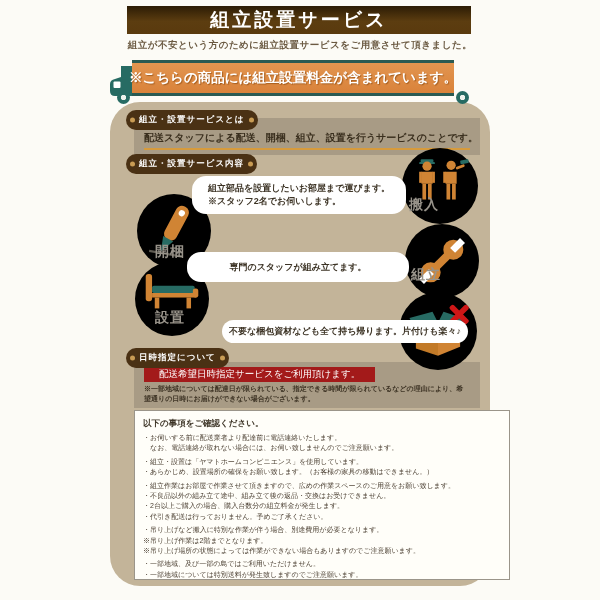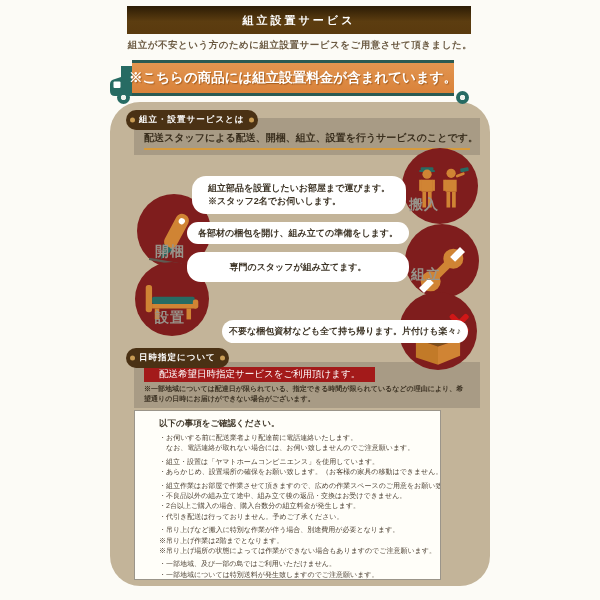--- a/index.html
+++ b/index.html
@@ -8,21 +8,21 @@
     --accent-orange:#d79b3c; --icon-orange:#d08434; --highlight-red:#a31a1a;
     --x-red:#cf1717; --text-dark:#3c3325;
   }
   *{margin:0;padding:0;box-sizing:border-box;}
   body{width:600px;height:600px;font-family:"Liberation Sans",sans-serif;}
   .page{position:relative;width:600px;height:600px;background:#fcfbf6;overflow:hidden;}
 
   .title-bar{position:absolute;left:127px;top:6px;width:344px;height:28px;
     background:linear-gradient(180deg,#2c1c05 0%,#5c3d10 55%,#5a3a0e 100%);
     color:#fff;display:flex;align-items:center;justify-content:center;
-    font-family:"Liberation Serif",serif;font-size:11px;font-weight:bold;letter-spacing:3px;}
+    font-family:"Liberation Serif",serif;font-size:19px;font-weight:bold;letter-spacing:3px;}
   .subtitle{position:absolute;left:0;top:39px;width:100%;text-align:center;
     font-family:"Liberation Serif",serif;font-size:9.5px;font-weight:bold;color:#6b5a42;letter-spacing:.5px;}
 
   .banner{position:absolute;left:132px;top:60px;width:322px;height:36px;
     background:linear-gradient(180deg,#e29550,#d9823a);
     border-top:3px solid #2a5a52;border-bottom:3px solid #2a5a52;
     display:flex;align-items:center;justify-content:center;color:#fff;font-weight:bold;
     font-size:13.5px;letter-spacing:0;text-shadow:1px 1px 1px rgba(135,70,12,.65);white-space:nowrap;z-index:2;}
   .truck-cab{position:absolute;left:108px;top:65px;width:30px;height:32px;z-index:1;}
   .wheel{position:absolute;width:13px;height:13px;border-radius:50%;z-index:3;
@@ -38,21 +38,21 @@
   .pill::before,.pill::after{content:"";position:absolute;width:5px;height:5px;border-radius:50%;
     background:#c99c54;top:50%;transform:translateY(-50%);}
   .pill::before{left:4px}.pill::after{right:4px}
   .pill-1{left:16px;top:8px;} .pill-2{left:16px;top:52px;} .pill-3{left:16px;top:246px;}
 
   .inner-box{position:absolute;left:24px;background:var(--inner-beige);z-index:1;}
   .inner-box-1{top:16px;width:346px;height:37px;}
   .service-desc{margin:13px 10px 0;text-align:center;font-size:10px;font-weight:bold;color:#3a2f1e;
     border-bottom:2px solid var(--accent-orange);padding-bottom:3px;white-space:nowrap;}
 
-  .circle{position:absolute;background:#7f1d1d;border-radius:50%;display:flex;align-items:flex-end;
+  .circle{position:absolute;background:#000000;border-radius:50%;display:flex;align-items:center;
     justify-content:center;z-index:2;}
   .c-carry{left:292px;top:46px;width:76px;height:76px;}
   .c-unpack{left:27px;top:92px;width:74px;height:74px;}
   .c-wrench{left:295px;top:122px;width:74px;height:74px;}
   .c-bed{left:25px;top:160px;width:74px;height:74px;}
   .c-box{left:289px;top:190px;width:78px;height:78px;}
   .badge{position:absolute;color:#98938a;font-size:14px;font-weight:bold;letter-spacing:1px;}
   .c-carry .badge{left:7px;bottom:10px;}
   .c-unpack .badge{left:18px;bottom:7px;}
   .c-wrench .badge{left:6px;bottom:14px;}
@@ -65,22 +65,22 @@
   .step-2{left:77px;top:120px;width:222px;height:22px;align-items:center;}
   .step-3{left:77px;top:150px;width:222px;height:30px;align-items:center;}
   .step-4{left:77px;top:188px;width:224px;height:22px;align-items:center;}
   .step-5{left:68px;top:218px;width:246px;height:23px;align-items:center;margin-left:44px;}
 
   .inner-box-2{top:260px;width:346px;height:46px;}
   .highlight-red{display:inline-block;margin:5px 0 2px 10px;background:var(--highlight-red);
     color:#fff;font-size:9.5px;font-weight:normal;padding:1px 15px;white-space:nowrap;}
   .schedule-note{margin:0 10px;font-size:7px;font-weight:bold;color:#3f3526;line-height:1.45;}
 
-  .terms{position:absolute;left:24px;top:308px;width:307px;height:170px;background:#fffef9;
-    border:1px solid #9b958a;padding:7px 24px;overflow:hidden;z-index:1;}
+  .terms{position:absolute;left:24px;top:308px;width:376px;height:170px;background:#fffef9;
+    border:1px solid #9b958a;padding:7px 8px;overflow:hidden;z-index:1;}
   .terms-heading{font-size:8.5px;font-weight:bold;color:var(--text-dark);margin-bottom:3px;}
   .terms-item{font-size:7px;color:#4c4033;line-height:10.4px;white-space:nowrap;}
   .terms-item:nth-of-type(3),.terms-item:nth-of-type(5),.terms-item:nth-of-type(9),
   .terms-item:nth-of-type(12){margin-top:3px;}
 </style>
 </head>
 <body>
 
 <div class="page">
 
@@ -95,20 +95,21 @@
   <div class="wheel left"></div>
   <div class="wheel right"></div>
 
   <div class="panel">
 
     <div class="pill pill-1">組立・設置サービスとは</div>
     <div class="inner-box inner-box-1">
       <div class="service-desc">配送スタッフによる配送、開梱、組立、設置を行うサービスのことです。</div>
     </div>
 
+    <div class="pill pill-2">組立・設置サービス内容</div>
 
     <div class="circle c-carry">
       <svg width="58" height="50" viewBox="0 0 60 54">
         <rect x="9" y="3.5" width="14" height="3.5" rx="1.5" fill="#276b63"></rect>
         <rect x="7.5" y="6.5" width="17" height="2.2" rx="1" fill="#276b63"></rect>
         <circle cx="16" cy="11" r="5" fill="#d08434"></circle>
         <rect x="10" y="17" width="12" height="13" fill="#d08434"></rect>
         <rect x="7.5" y="17" width="3" height="12" fill="#d08434"></rect>
         <rect x="21.5" y="17" width="3" height="12" fill="#d08434"></rect>
         <rect x="11" y="30" width="4" height="17" fill="#d08434"></rect>
@@ -132,23 +133,20 @@
       <svg width="58" height="58" viewBox="0 0 56 56">
         <rect x="4" y="46" width="32" height="2.2" fill="#5f5b52" transform="rotate(10 4 47)"></rect>
         <g transform="rotate(28 28 26)">
           <rect x="21" y="2" width="13" height="36" rx="6" fill="#d08434"></rect>
           <circle cx="27.5" cy="9" r="3" fill="#fff"></circle>
           <polygon points="22,37 33,37 27,51" fill="#276b63"></polygon>
         </g>
       </svg>
       <span class="badge">開梱</span>
     </div>
-    <div class="step step-2">
-      <span>各部材の梱包を開け、組み立ての準備をします。</span>
-    </div>
 
     <div class="circle c-wrench">
       <svg width="56" height="56" viewBox="0 0 56 56">
         <g transform="rotate(45 28 28)">
           <circle cx="28" cy="12" r="10" fill="#d08434"></circle>
           <rect x="24.5" y="-1" width="7" height="14" fill="#fff"></rect>
           <rect x="24" y="15" width="8" height="26" fill="#d08434"></rect>
           <circle cx="28" cy="44" r="10" fill="#d08434"></circle>
           <rect x="24.5" y="43" width="7" height="14" fill="#fff"></rect>
         </g>

